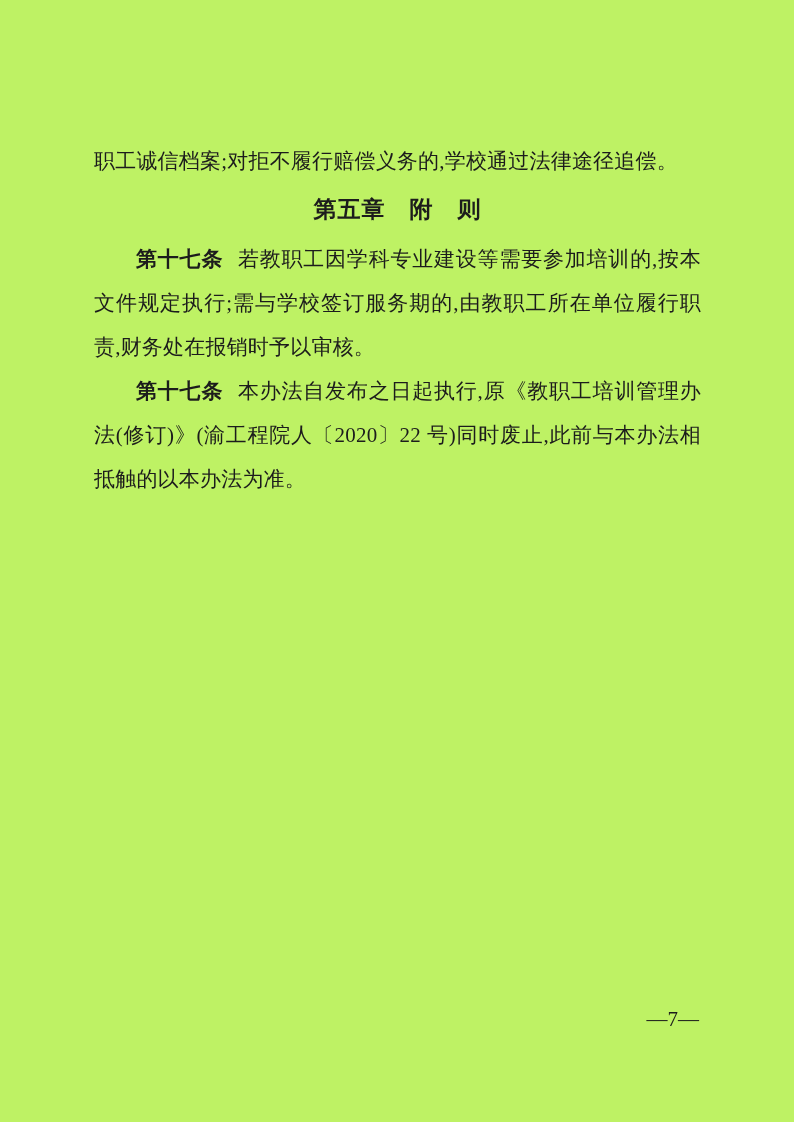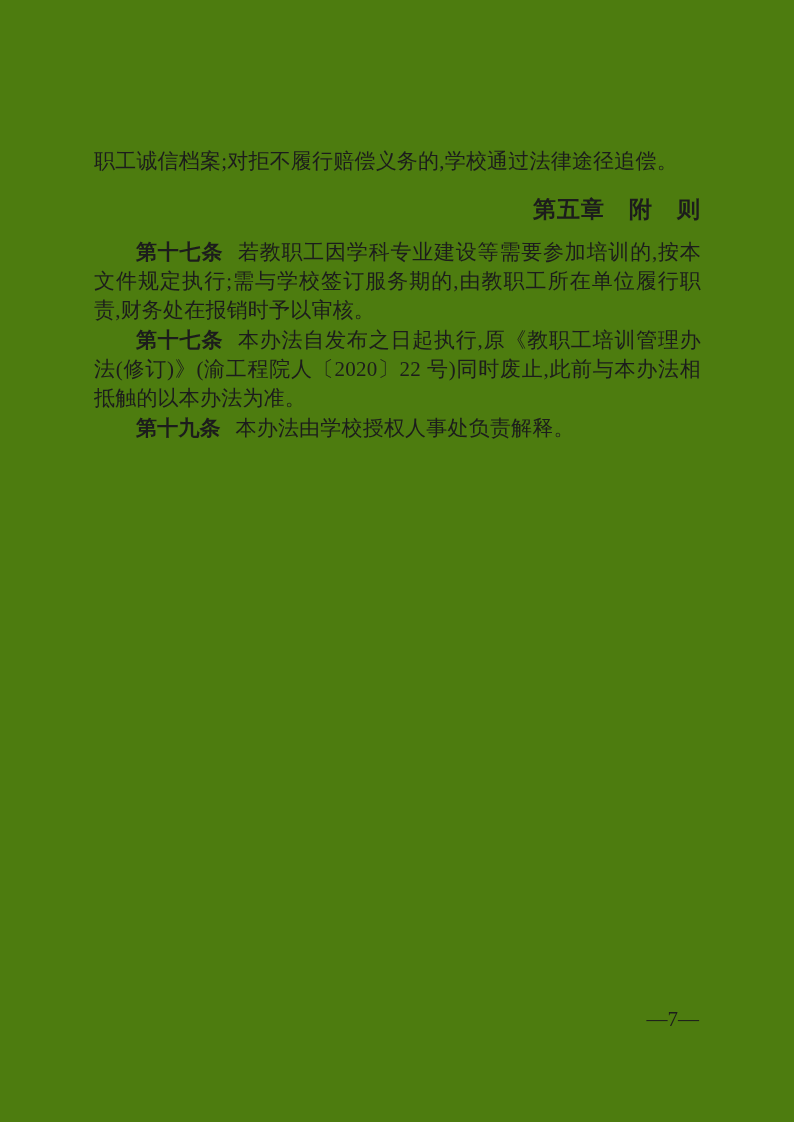--- a/index.html
+++ b/index.html
@@ -8,48 +8,48 @@
     width: 794px;
     height: 1122px;
     position: relative;
     overflow: hidden;
     font-family: "Liberation Serif", "DejaVu Serif", serif;
     color: #1c1c1c;
   }
   .page {
     position: absolute;
     inset: 0;
-    background: #4d7c0f;
+    background: #bef264;
   }
   .text-block {
     position: absolute;
     left: 94px;
     top: 143px;
     width: 607px;
   }
   .body-line {
     font-size: 21px;
     line-height: 36px;
     text-align: justify;
     text-justify: inter-ideograph;
     letter-spacing: 0.2px;
   }
   .chapter-heading {
     font-family: "Liberation Sans", "DejaVu Sans", sans-serif;
     font-weight: 700;
     font-size: 23px;
     line-height: 37px;
-    text-align: right;
+    text-align: center;
     margin-top: 12px;
     margin-bottom: 9px;
     letter-spacing: 1px;
   }
   .article {
     font-size: 21px;
-    line-height: 29px;
+    line-height: 44px;
     text-align: justify;
     text-justify: inter-ideograph;
     text-indent: 2em;
     letter-spacing: 0.2px;
   }
   .article-label {
     font-family: "Liberation Sans", "DejaVu Sans", sans-serif;
     font-weight: 700;
     margin-right: 0.7em;
   }
@@ -74,21 +74,18 @@
     <h2 class="chapter-heading">第五章　附　则</h2>
 
     <p class="article">
       <span class="article-label">第十七条</span><span>若教职工因学科专业建设等需要参加培训的,按本文件规定执行;需与学校签订服务期的,由教职工所在单位履行职责,财务处在报销时予以审核。</span>
     </p>
 
     <p class="article">
       <span class="article-label">第十七条</span><span>本办法自发布之日起执行,原《教职工培训管理办法(修订)》(渝工程院人〔2020〕22 号)同时废止,此前与本办法相抵触的以本办法为准。</span>
     </p>
 
-    <p class="article">
-      <span class="article-label">第十九条</span><span>本办法由学校授权人事处负责解释。</span>
-    </p>
 
   </div>
 
   <div class="page-number">—7—</div>
 
 </div>
 
 </body></html>

